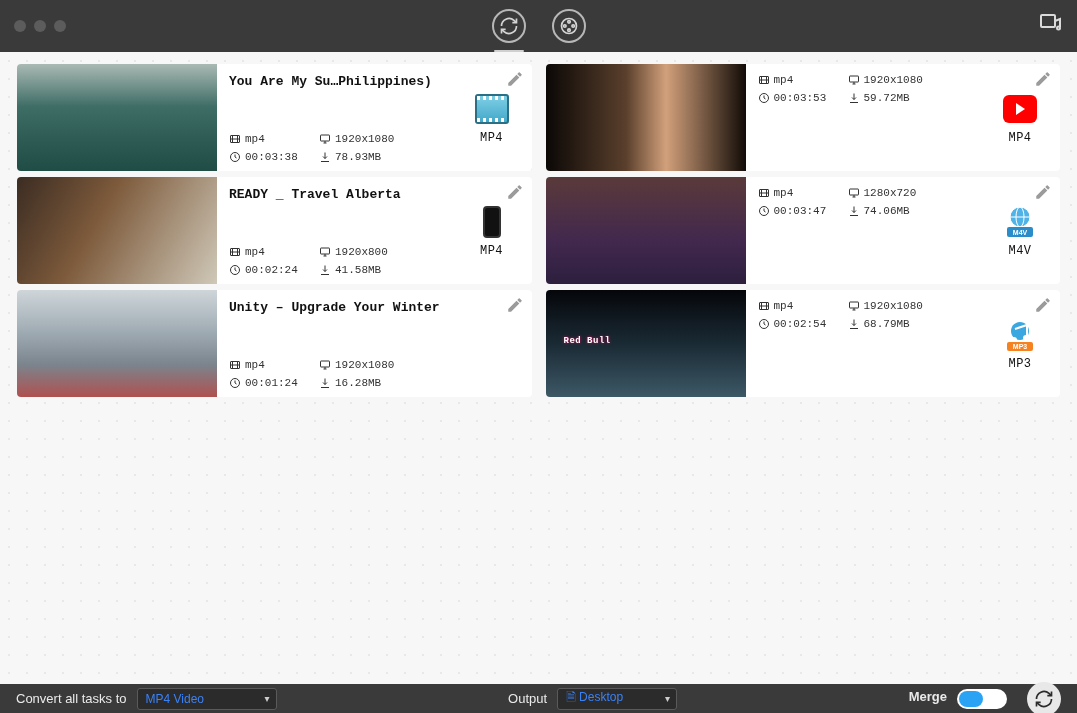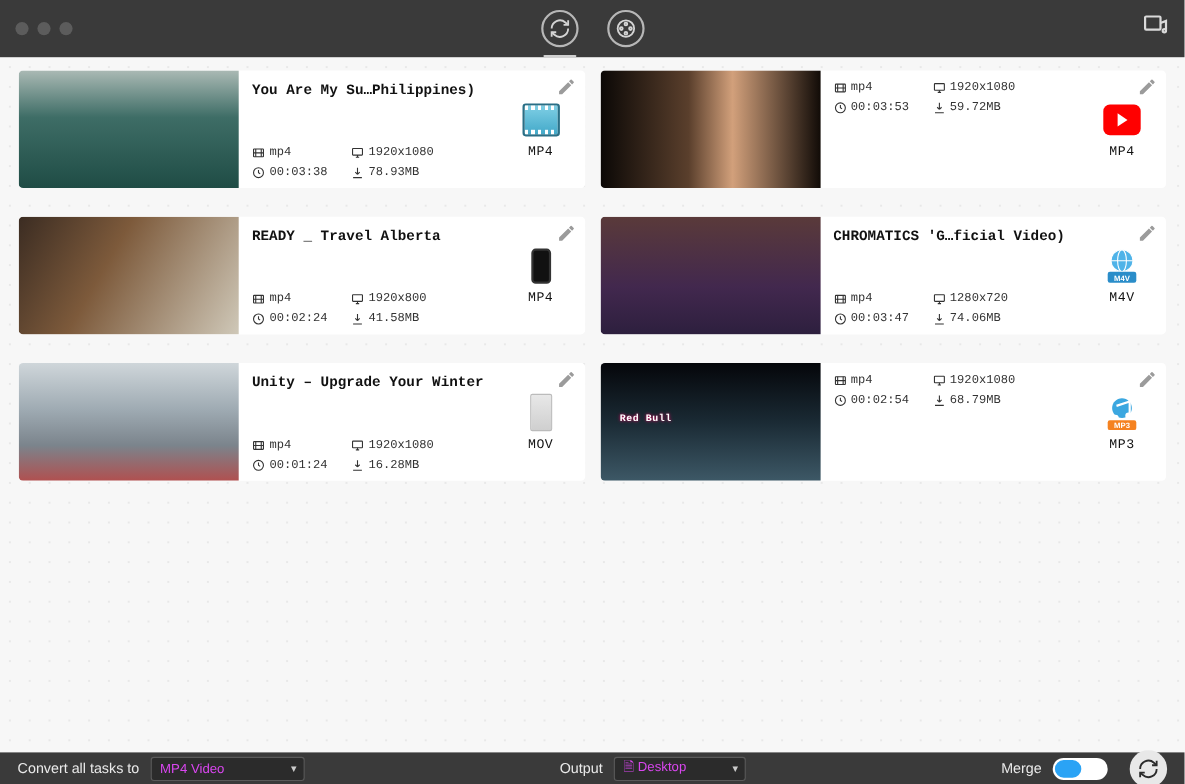--- a/index.html
+++ b/index.html
@@ -40,21 +40,21 @@
     content:""; position:absolute; bottom:-11px; left:0; right:0;
     height:2px; background:#d0d0d0; border-radius:2px;
   }
   .titlebar-right { margin-left:auto; color:#dadada; }
   .content {
     flex: 1;
     padding: 12px 17px 0 17px;
     display: grid;
     grid-template-columns: 1fr 1fr;
     grid-auto-rows: 107px;
-    gap: 26px 14px;
+    gap: 6px 14px;
     align-content: start;
     background:
       radial-gradient(#e8e8e8 1px, transparent 1px) 0 0 / 18px 18px,
       #f7f7f7;
   }
   .card {
     background: #fff;
     border-radius: 4px;
     display: flex;
     position: relative;
@@ -125,37 +125,37 @@
     display: flex;
     align-items: center;
     padding: 0 16px;
     font-size: 13px;
     font-family: "Helvetica Neue","Arial",sans-serif;
     gap: 10px;
   }
   .select {
     background: #2b2b2b;
     border: 1px solid #5a5a5a;
-    color: #d946ef;
+    color: #3b82f6;
     border-radius: 3px;
     height: 22px;
     padding: 0 22px 0 8px;
     position: relative;
     display: inline-flex;
     align-items: center;
     font-size: 12px;
     cursor: pointer;
     min-width: 140px;
   }
   .select::after {
     content: "▾"; position: absolute; right: 6px; font-size: 10px; color:#ccc;
   }
   .select.small { min-width: 120px; }
   .footer-spacer { flex: 1; }
-  .merge-wrap { display:flex; align-items:center; gap:10px; }
+  .merge-wrap { display:flex; gap:10px;font-weight:bold; }
   .toggle {
     width: 50px; height: 20px; background: #fff; border-radius: 20px;
     position: relative; cursor: pointer;
   }
   .toggle::after {
     content:""; position:absolute; left:2px; top:2px;
     width:24px; height:16px; background:#2aa3f5; border-radius:16px;
   }
   .convert-btn {
     width: 34px; height: 34px; border-radius: 50%;
@@ -339,21 +339,20 @@
         </div>
         <div class="target-label">MP4</div>
       </div>
       <div class="edit-btn"><svg width="18" height="18" viewBox="0 0 24 24" fill="#9b9b9b">
           <path d="M3 17.25V21h3.75l11-11-3.75-3.75-11 11zM20.7 7.04a1 1 0 000-1.41l-2.34-2.34a1 1 0 00-1.41 0L15 5.25l3.75 3.75 1.95-1.96z"></path>
         </svg></div>
     </div>
     <div class="card">
       <div class="thumb thumb4"></div>
       <div class="card-body">
-        <div class="card-title">CHROMATICS 'G…ficial Video)</div>
         <div class="meta-grid">
           <div class="meta-cell">
             <svg width="12" height="12" viewBox="0 0 24 24" fill="none" stroke="#333" stroke-width="2">
               <rect x="3" y="5" width="18" height="14" rx="1"></rect>
               <path d="M7 5v14M17 5v14M3 12h18"></path>
             </svg>
             <span>mp4</span>
           </div>
           <div class="meta-cell">
             <svg width="12" height="12" viewBox="0 0 24 24" fill="none" stroke="#333" stroke-width="2">
@@ -421,26 +420,20 @@
             <span>00:01:24</span>
           </div>
           <div class="meta-cell">
             <svg width="12" height="12" viewBox="0 0 24 24" fill="none" stroke="#333" stroke-width="2">
               <path d="M12 3v12m0 0l-4-4m4 4l4-4M4 21h16"></path>
             </svg>
             <span>16.28MB</span>
           </div>
         </div>
       </div>
-      <div class="target">
-        <div class="target-icon">
-          <div class="mov"></div>
-        </div>
-        <div class="target-label">MOV</div>
-      </div>
       <div class="edit-btn"><svg width="18" height="18" viewBox="0 0 24 24" fill="#9b9b9b">
           <path d="M3 17.25V21h3.75l11-11-3.75-3.75-11 11zM20.7 7.04a1 1 0 000-1.41l-2.34-2.34a1 1 0 00-1.41 0L15 5.25l3.75 3.75 1.95-1.96z"></path>
         </svg></div>
     </div>
     <div class="card">
       <div class="thumb thumb6"></div>
       <div class="card-body">
         <div class="meta-grid">
           <div class="meta-cell">
             <svg width="12" height="12" viewBox="0 0 24 24" fill="none" stroke="#333" stroke-width="2">

